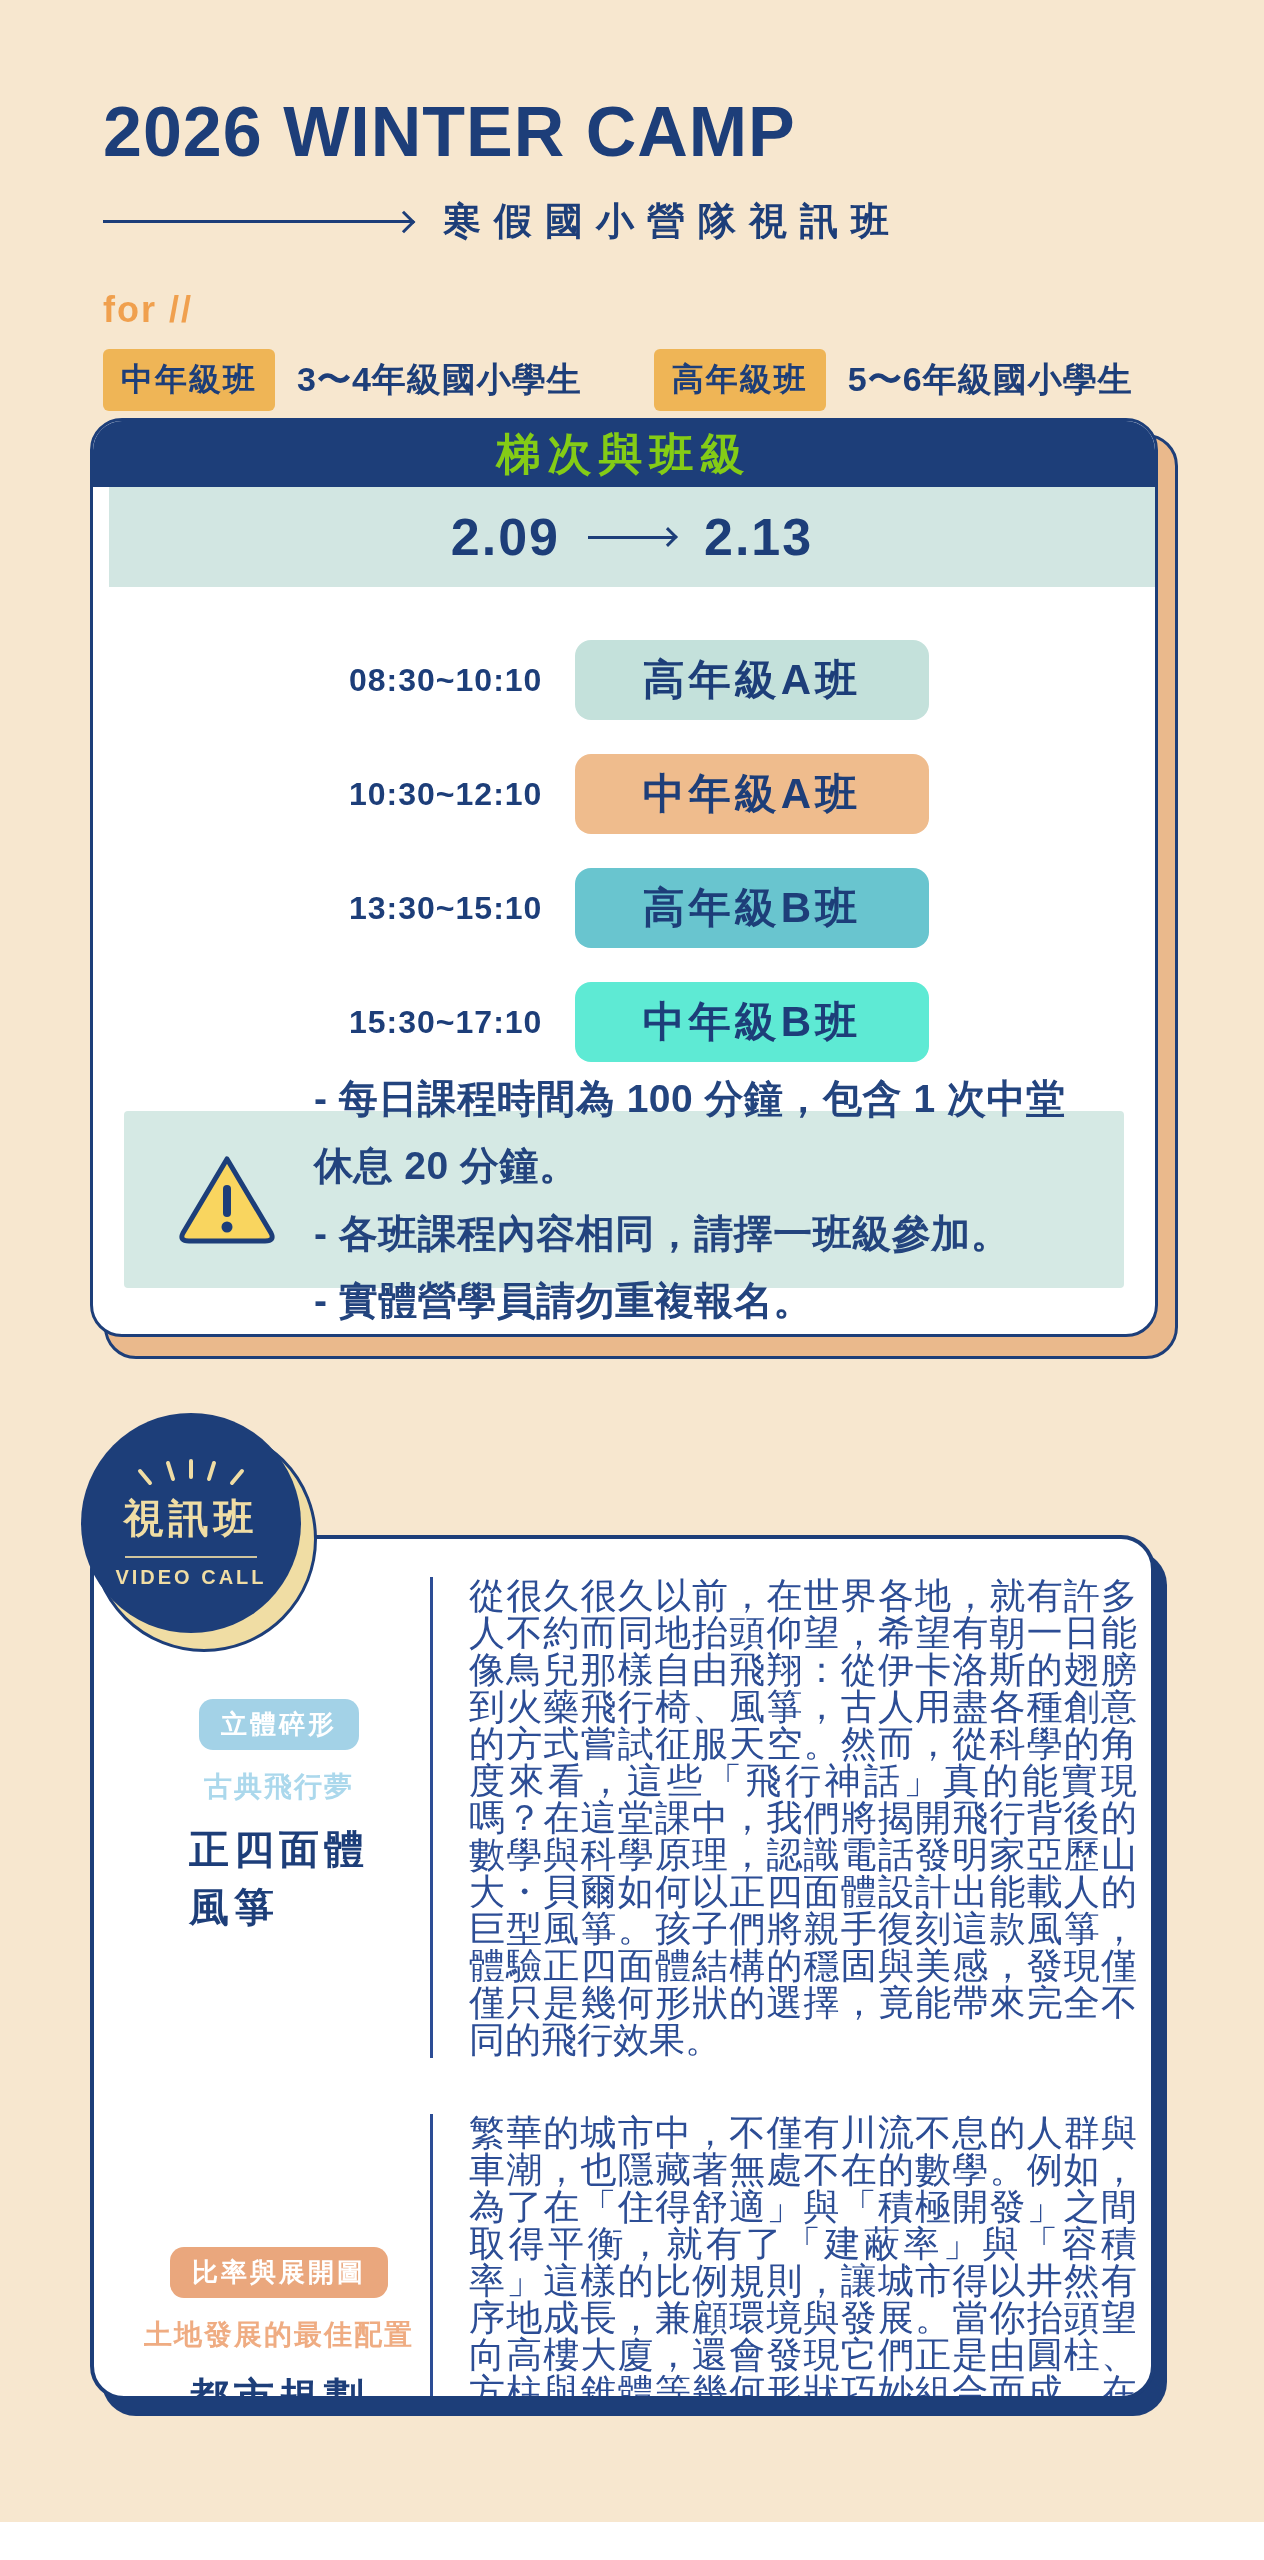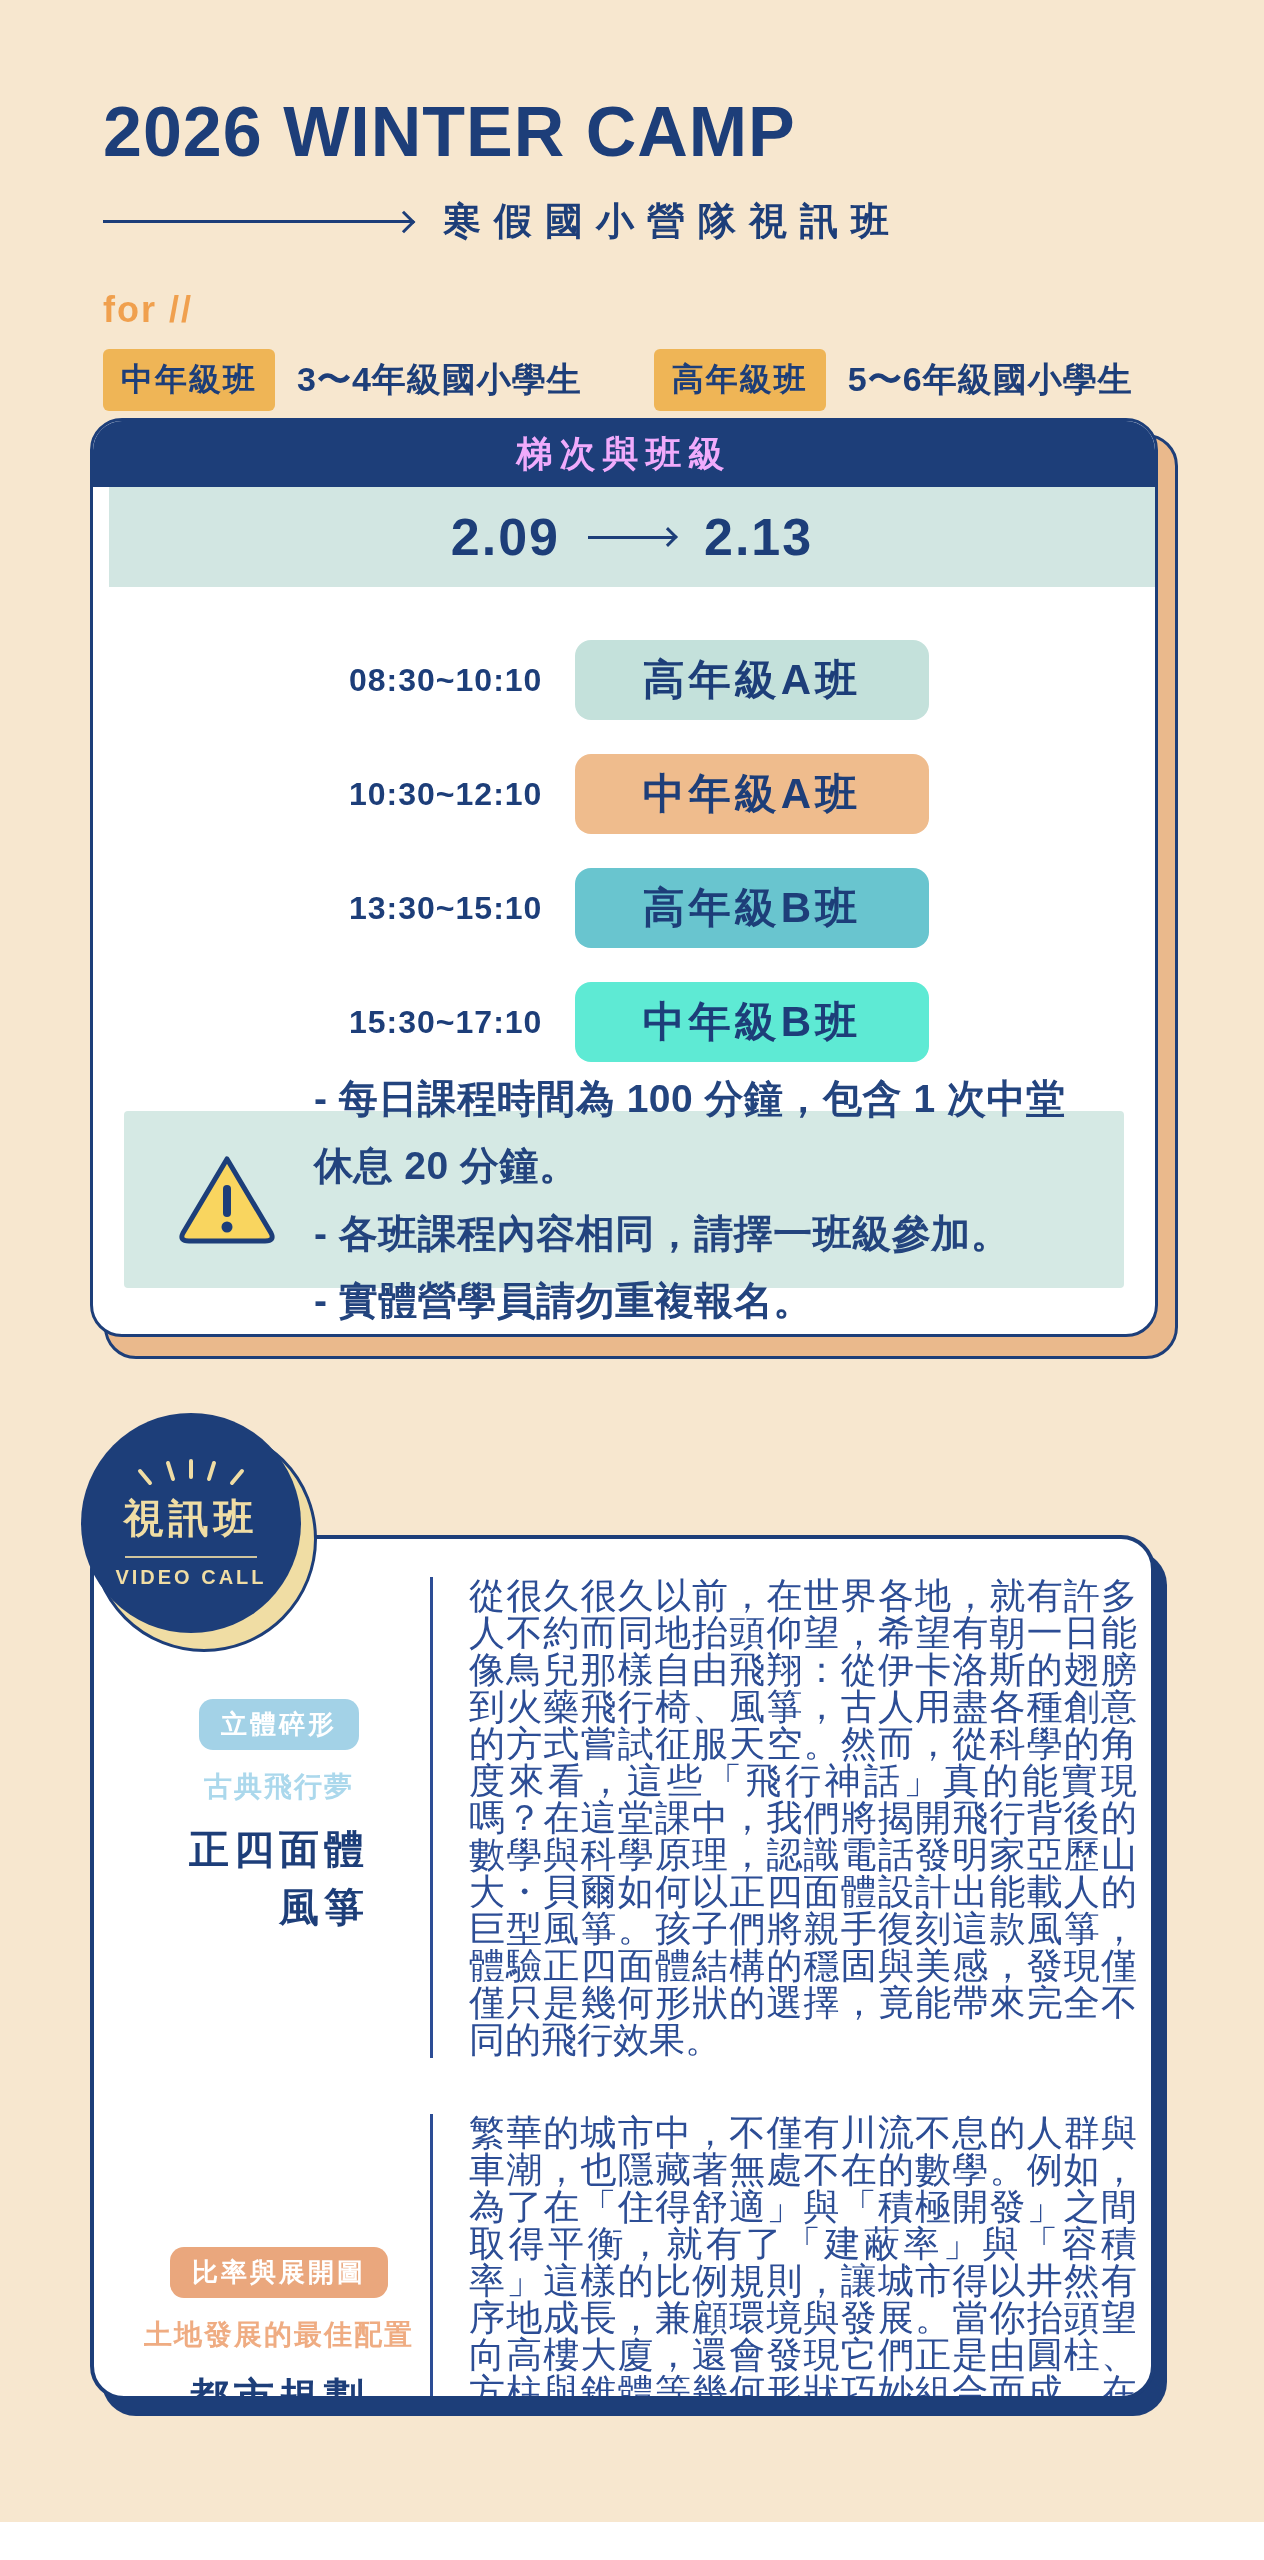--- a/index.html
+++ b/index.html
@@ -22,21 +22,21 @@
   .audience-badge { background:#efb556; color:#1d3e79; font-size:32px; font-weight:bold;
     padding:9px 18px; border-radius:6px; letter-spacing:2px; }
   .audience-desc { font-size:34px; font-weight:bold; color:#1d3e79; letter-spacing:1px; }
 
   
   .schedule-card-wrap { position:absolute; left:90px; top:418px; width:1068px; height:919px; }
   .schedule-card-wrap::before { content:""; position:absolute; left:14px; top:16px;
     width:1068px; height:919px; background:#eab98c; border:3px solid #1d3e79; border-radius:32px; }
   .schedule-card { position:absolute; inset:0; background:#ffffff; border:3px solid #1d3e79;
     border-radius:32px; overflow:hidden; }
-  .schedule-header { height:66px; background:#1d3e79; color:#f0abfc; font-size:36px; font-weight:bold;
+  .schedule-header { height:66px; background:#1d3e79; color:#84cc16; font-size:44px; font-weight:bold;
     letter-spacing:7px; display:flex; align-items:center; justify-content:center;font-family:Liberation Serif, serif; }
   .date-strip { height:100px; background:#d2e6e2; display:flex; align-items:center; justify-content:center;
     gap:28px;margin-left:16px; }
   .date-text { font-size:52px; font-weight:bold; color:#1d3e79; letter-spacing:2px; }
   .date-arrow { position:relative; width:88px; height:3px; background:#1d3e79; }
   .date-arrow::after { content:""; position:absolute; right:1px; top:50%; width:11px; height:11px;
     border-top:3px solid #1d3e79; border-right:3px solid #1d3e79;
     transform:translateY(-50%) rotate(45deg); }
   .sessions { padding-top:53px; }
   .session-row { display:flex; align-items:center; height:80px; margin-bottom:34px; padding-left:256px; }
@@ -73,21 +73,21 @@
     justify-content:center; padding-left:34px; }
   .course-divider { flex:none; width:3px; background:#2c4d95; }
   .course-right { flex:1; padding:0 14px 0 36px; font-size:36px; line-height:37px; color:#2c4d95;
     text-align:justify; }
   .course-tag { color:#ffffff; font-size:26px; font-weight:bold; letter-spacing:3px;
     padding:8px 22px; border-radius:14px; white-space:nowrap; }
   .tag-blue { background:#a3d2e7; } .tag-salmon { background:#eaa77d; }
   .course-subtitle { margin-top:18px; font-size:28px; font-weight:bold; letter-spacing:2px; white-space:nowrap; }
   .sub-blue { color:#abd8ec; } .sub-salmon { color:#efac82; }
   .course-title { margin-top:14px; font-size:40px; font-weight:bold; color:#1d3e79; letter-spacing:5px;
-    text-align:right; line-height:1.45; }
+    text-align:left; line-height:1.45; }
   .course-title span { display:block; }
 </style>
 </head>
 <body>
 
 <div class="page">
   <div class="poster">
 
     <div class="header">
       <h1 class="main-title">2026 WINTER CAMP</h1>

